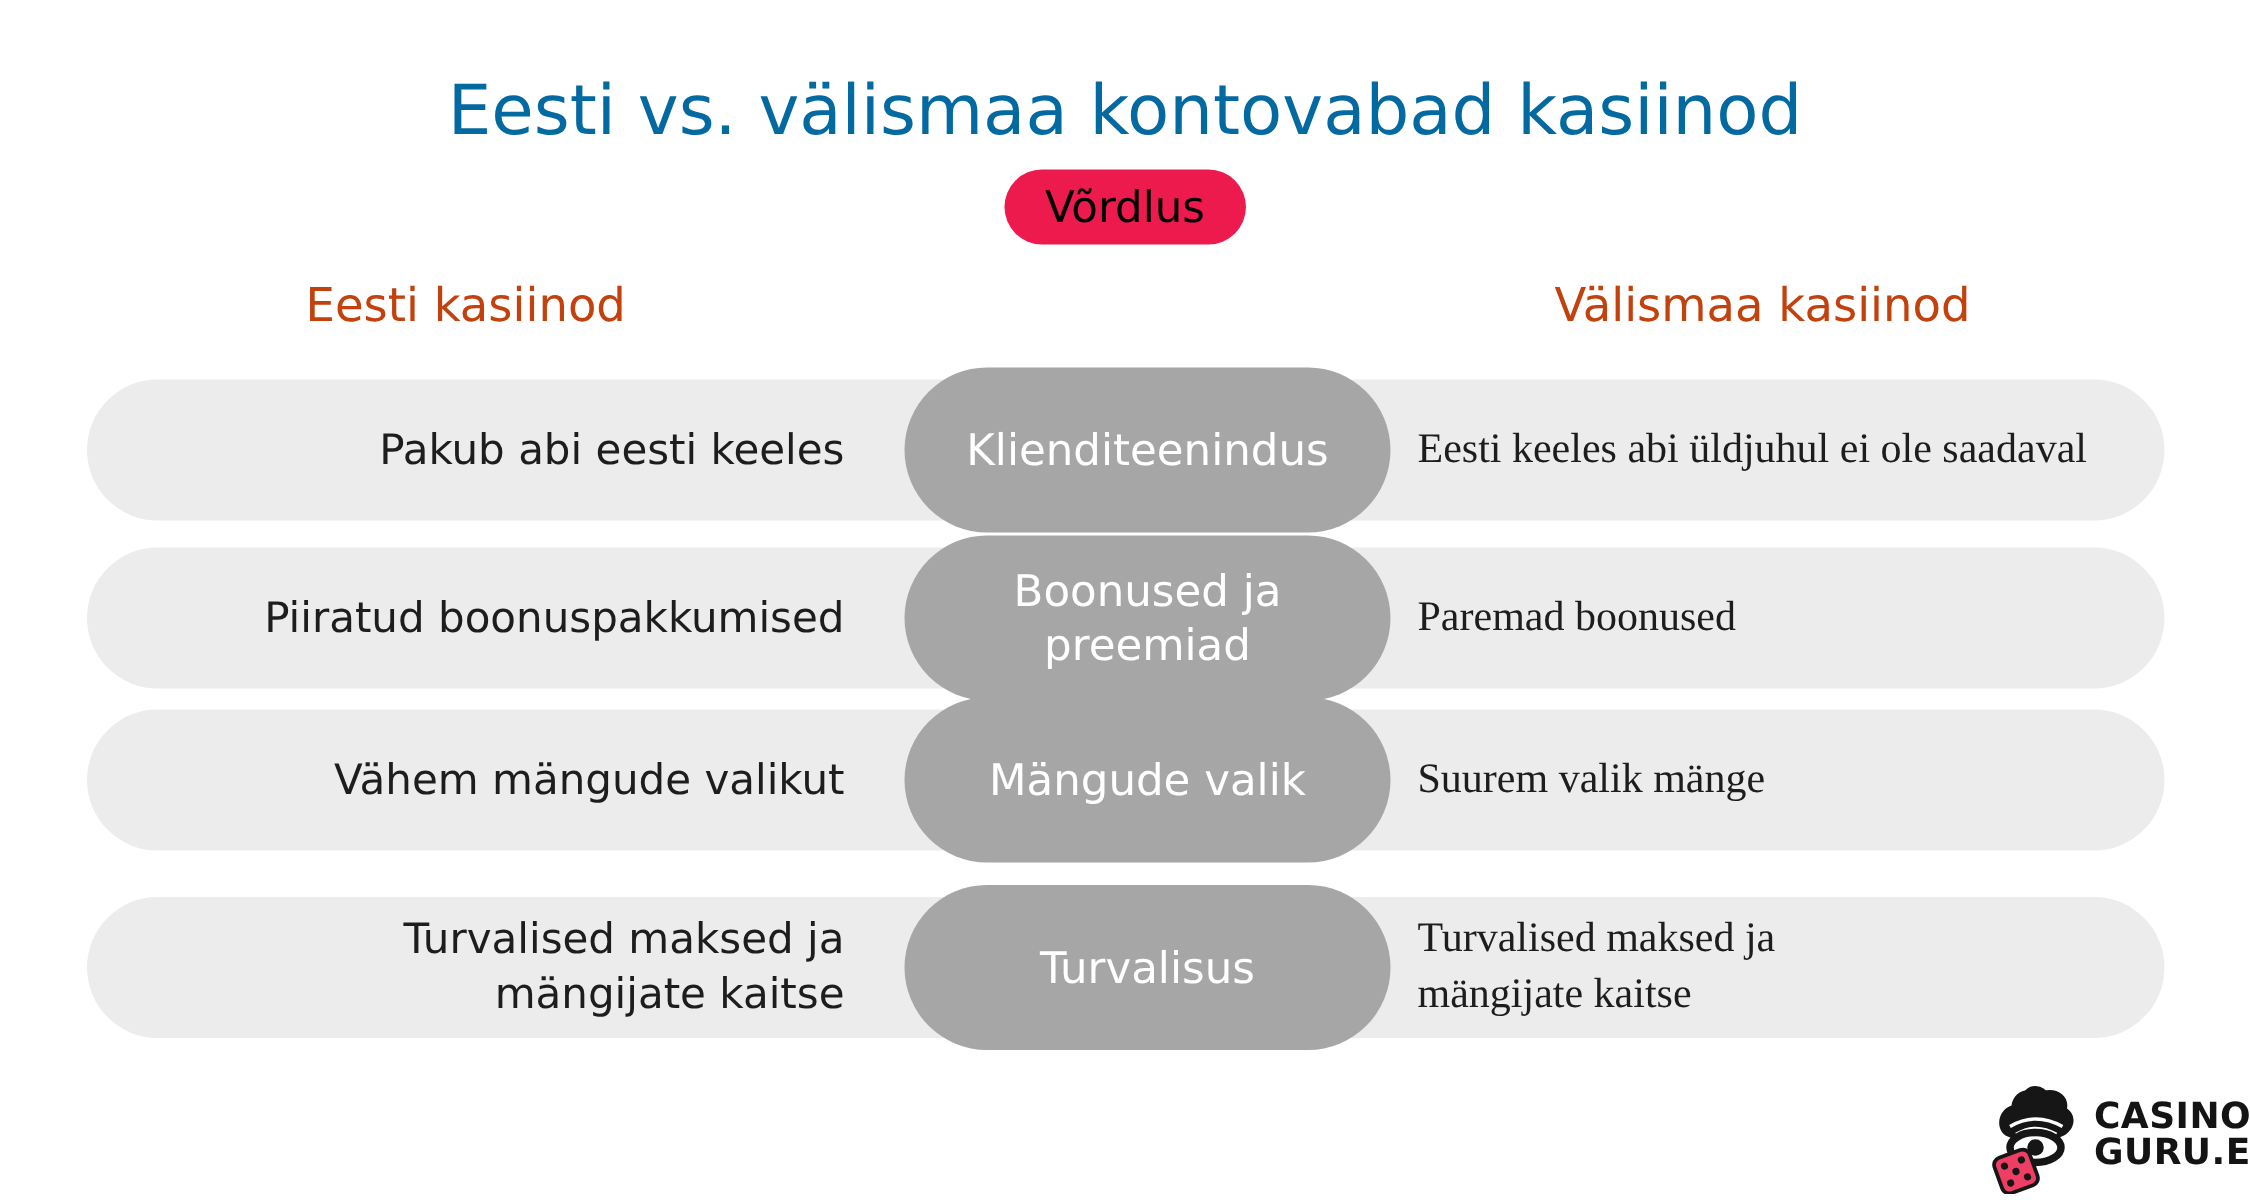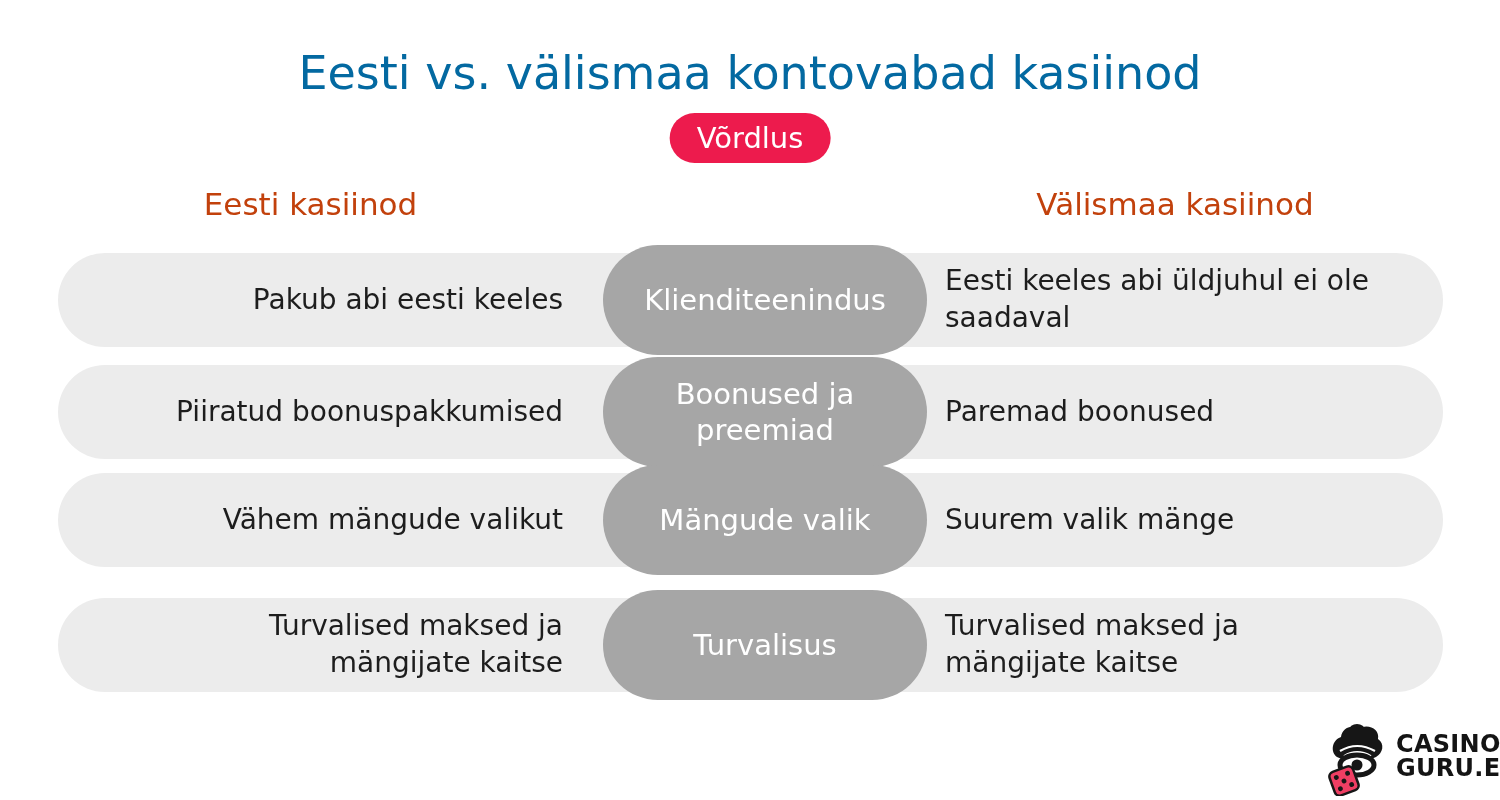--- a/index.html
+++ b/index.html
@@ -7,38 +7,38 @@
     position:relative; width:1500px; height:800px; background:#ffffff;
     font-family:"DejaVu Sans","Liberation Sans",sans-serif; overflow:hidden;
     color:var(--text,#1d1d1d);
   }
   .title {
     position:absolute; top:46px; left:0; width:1500px; text-align:center;
     font-size:46px; font-weight:500; color:#0369a1; letter-spacing:0;
   }
   .badge {
     position:absolute; top:113px; left:50%; transform:translateX(-50%);
-    background:var(--badge-bg,#ED1B4D); color:#ffffff; font-size:29px;
+    background:var(--badge-bg,#ED1B4D); color:#000000; font-size:29px;
     padding:8px 27px; border-radius:26px; white-space:nowrap;
   }
   .col-header { position:absolute; top:186px; font-size:31px; font-weight:500; color:#c2410c; text-align:center; }
   .col-header.left  { left:58px;  width:505px; }
   .col-header.right { left:945px; width:460px; }
 
   .rows { position:absolute; left:58px; top:253px; width:1385px; }
   .row { position:relative; height:94px; background:var(--row-bg,#ECECEC); border-radius:47px; }
   .row:nth-child(2) { margin-top:18px; }
   .row:nth-child(3) { margin-top:14px; }
   .row:nth-child(4) { margin-top:31px; }
 
   .cell { position:absolute; top:0; bottom:0; display:flex; align-items:center;
           font-size:28px; line-height:1.32; color:#1d1d1d; }
   .cell.left  { left:0; width:505px; justify-content:flex-end; text-align:right; white-space:nowrap; }
   .cell.left.narrow  { left:155px; width:350px; white-space:normal; }
-  .cell.right { left:887px; width:520px; justify-content:flex-start; text-align:left; white-space:nowrap; }
+  .cell.right { left:887px; width:520px; justify-content:flex-start; text-align:left; white-space:nowrap;font-family:Liberation Serif, serif; }
   .cell.right.wrap   { white-space:normal; }
   .cell.right.narrow { width:350px; white-space:normal; }
 
   .pill {
     position:absolute; left:545px; top:-8px; width:324px; height:110px; z-index:2;
     background:var(--pill-bg,#A6A6A6); border-radius:55px; box-sizing:border-box;
     display:flex; align-items:center; justify-content:center; text-align:center;
     color:var(--pill-text,#ffffff); font-size:29px; line-height:1.25; padding:0 20px;
   }
 

